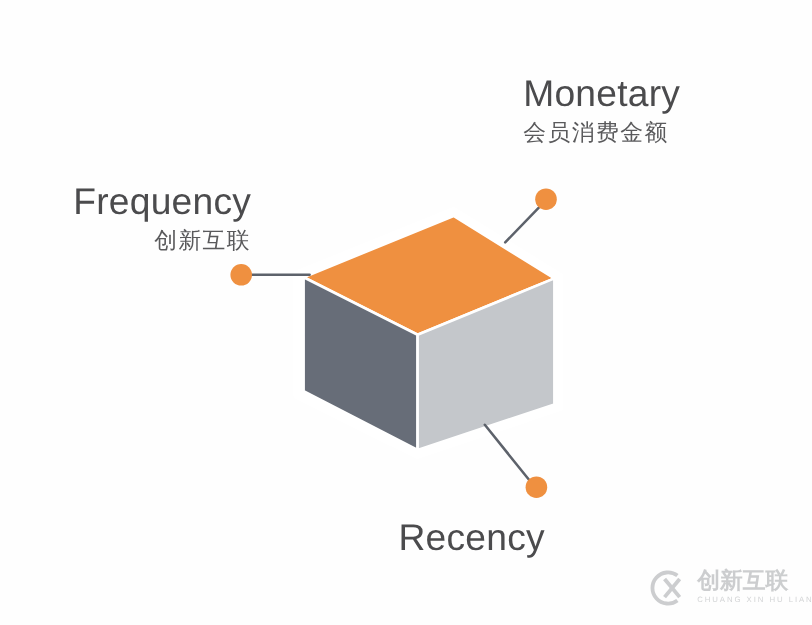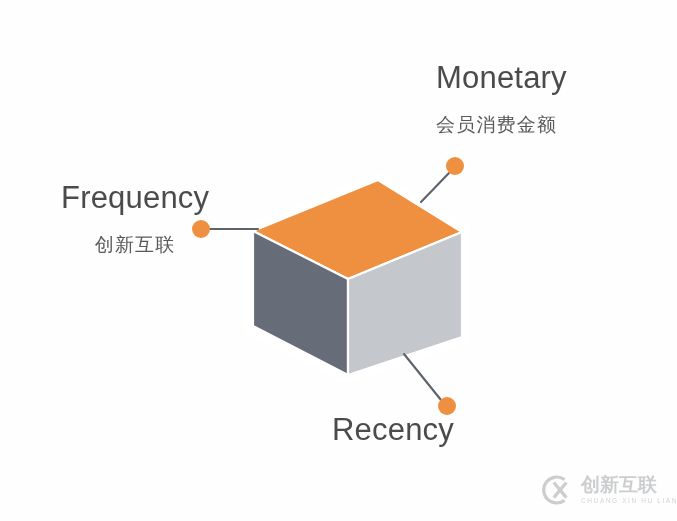--- a/index.html
+++ b/index.html
@@ -42,37 +42,37 @@
     line-height: 1.06;
     white-space: nowrap;
   }
   .label-sub {
     font-family: "DejaVu Sans", "Liberation Sans", sans-serif;
     font-size: 19px;
     font-weight: 400;
     color: #5a5a5c;
     letter-spacing: 1.2px;
     line-height: 1.25;
-    margin-top: 18px;
+    margin-top: 5px;
     white-space: nowrap;
   }
   
   #label-monetary {
     left: 436px;
     top: 62px;
     text-align: left;
   }
   #label-frequency {
     left: 61px;
-    top: 182px;
-    text-align: center;
+    top: 152px;
+    text-align: right;
   }
   #label-recency {
     left: 332px;
-    top: 414px;
+    top: 432px;
     text-align: center;
   }
   
   #watermark {
     position: absolute;
     left: 540px;
     top: 473px;
     display: flex;
     align-items: center;
     gap: 7px;

